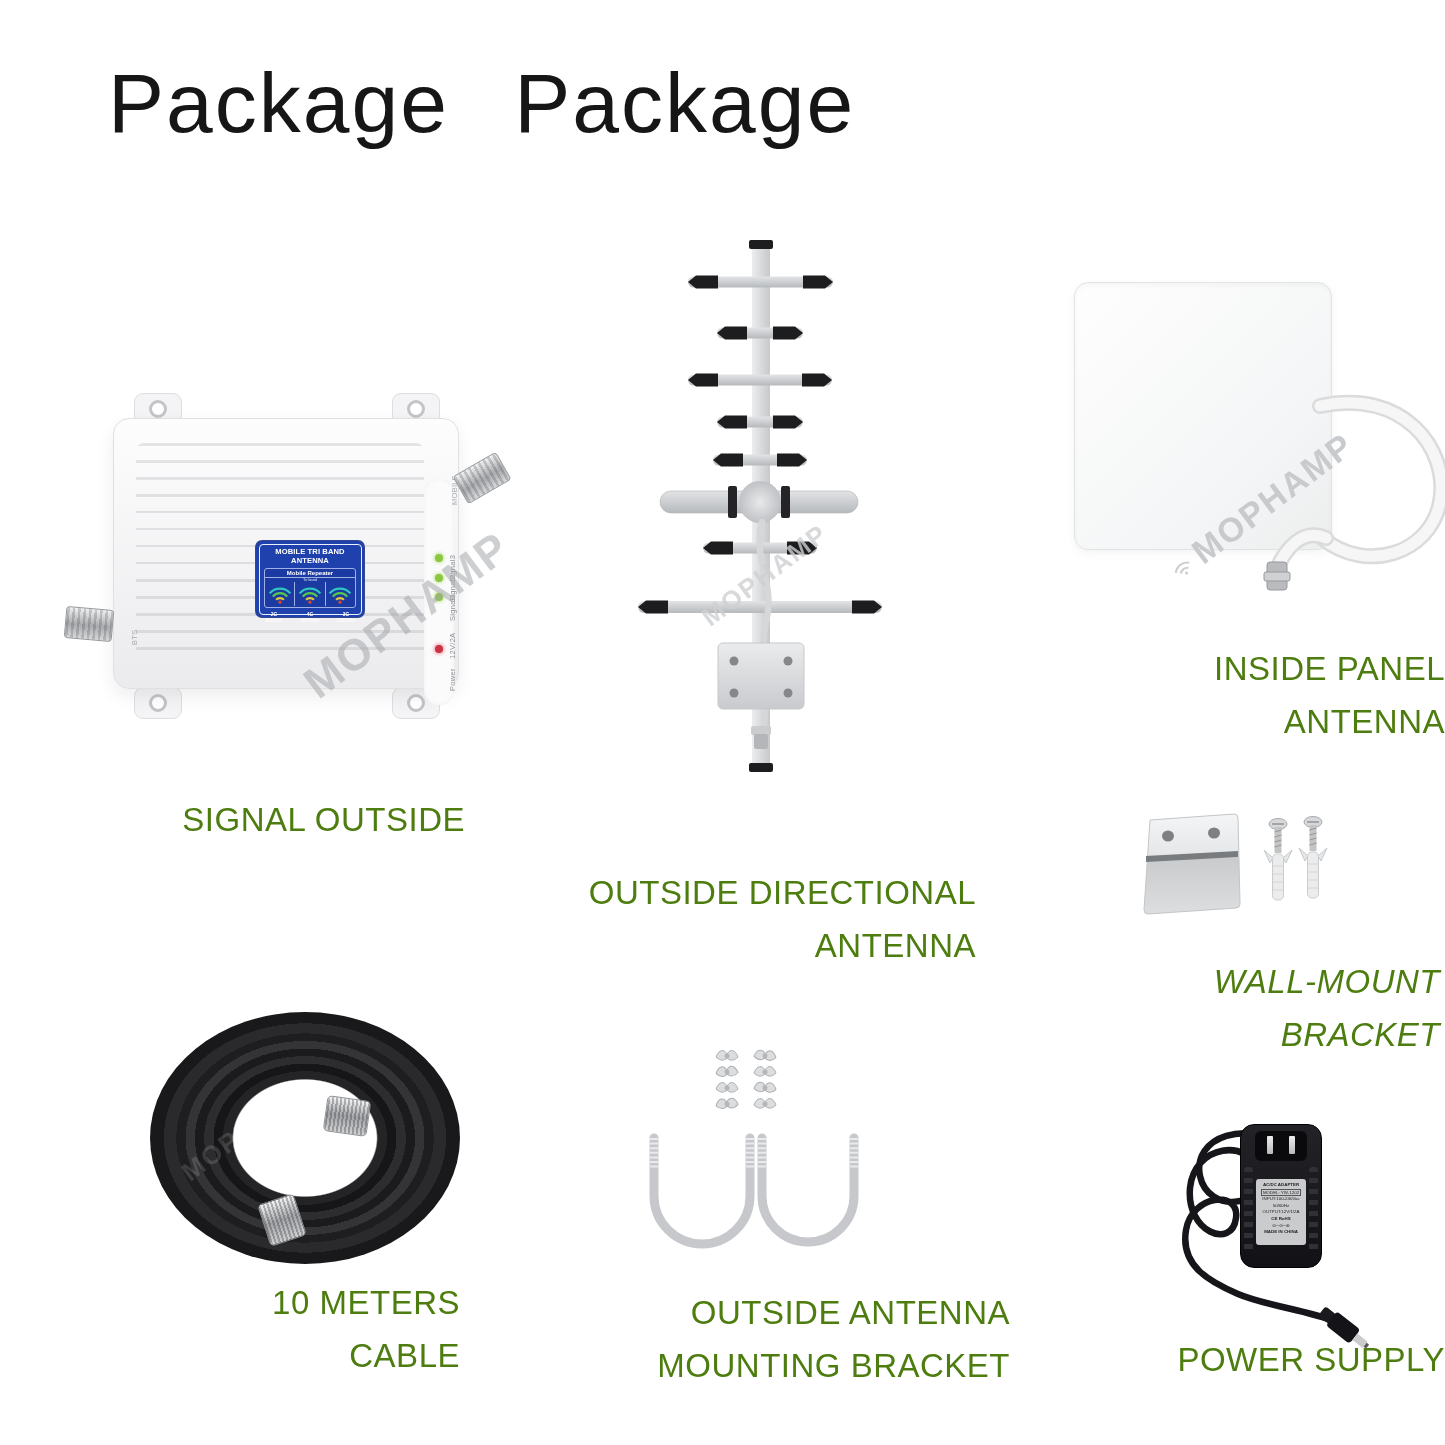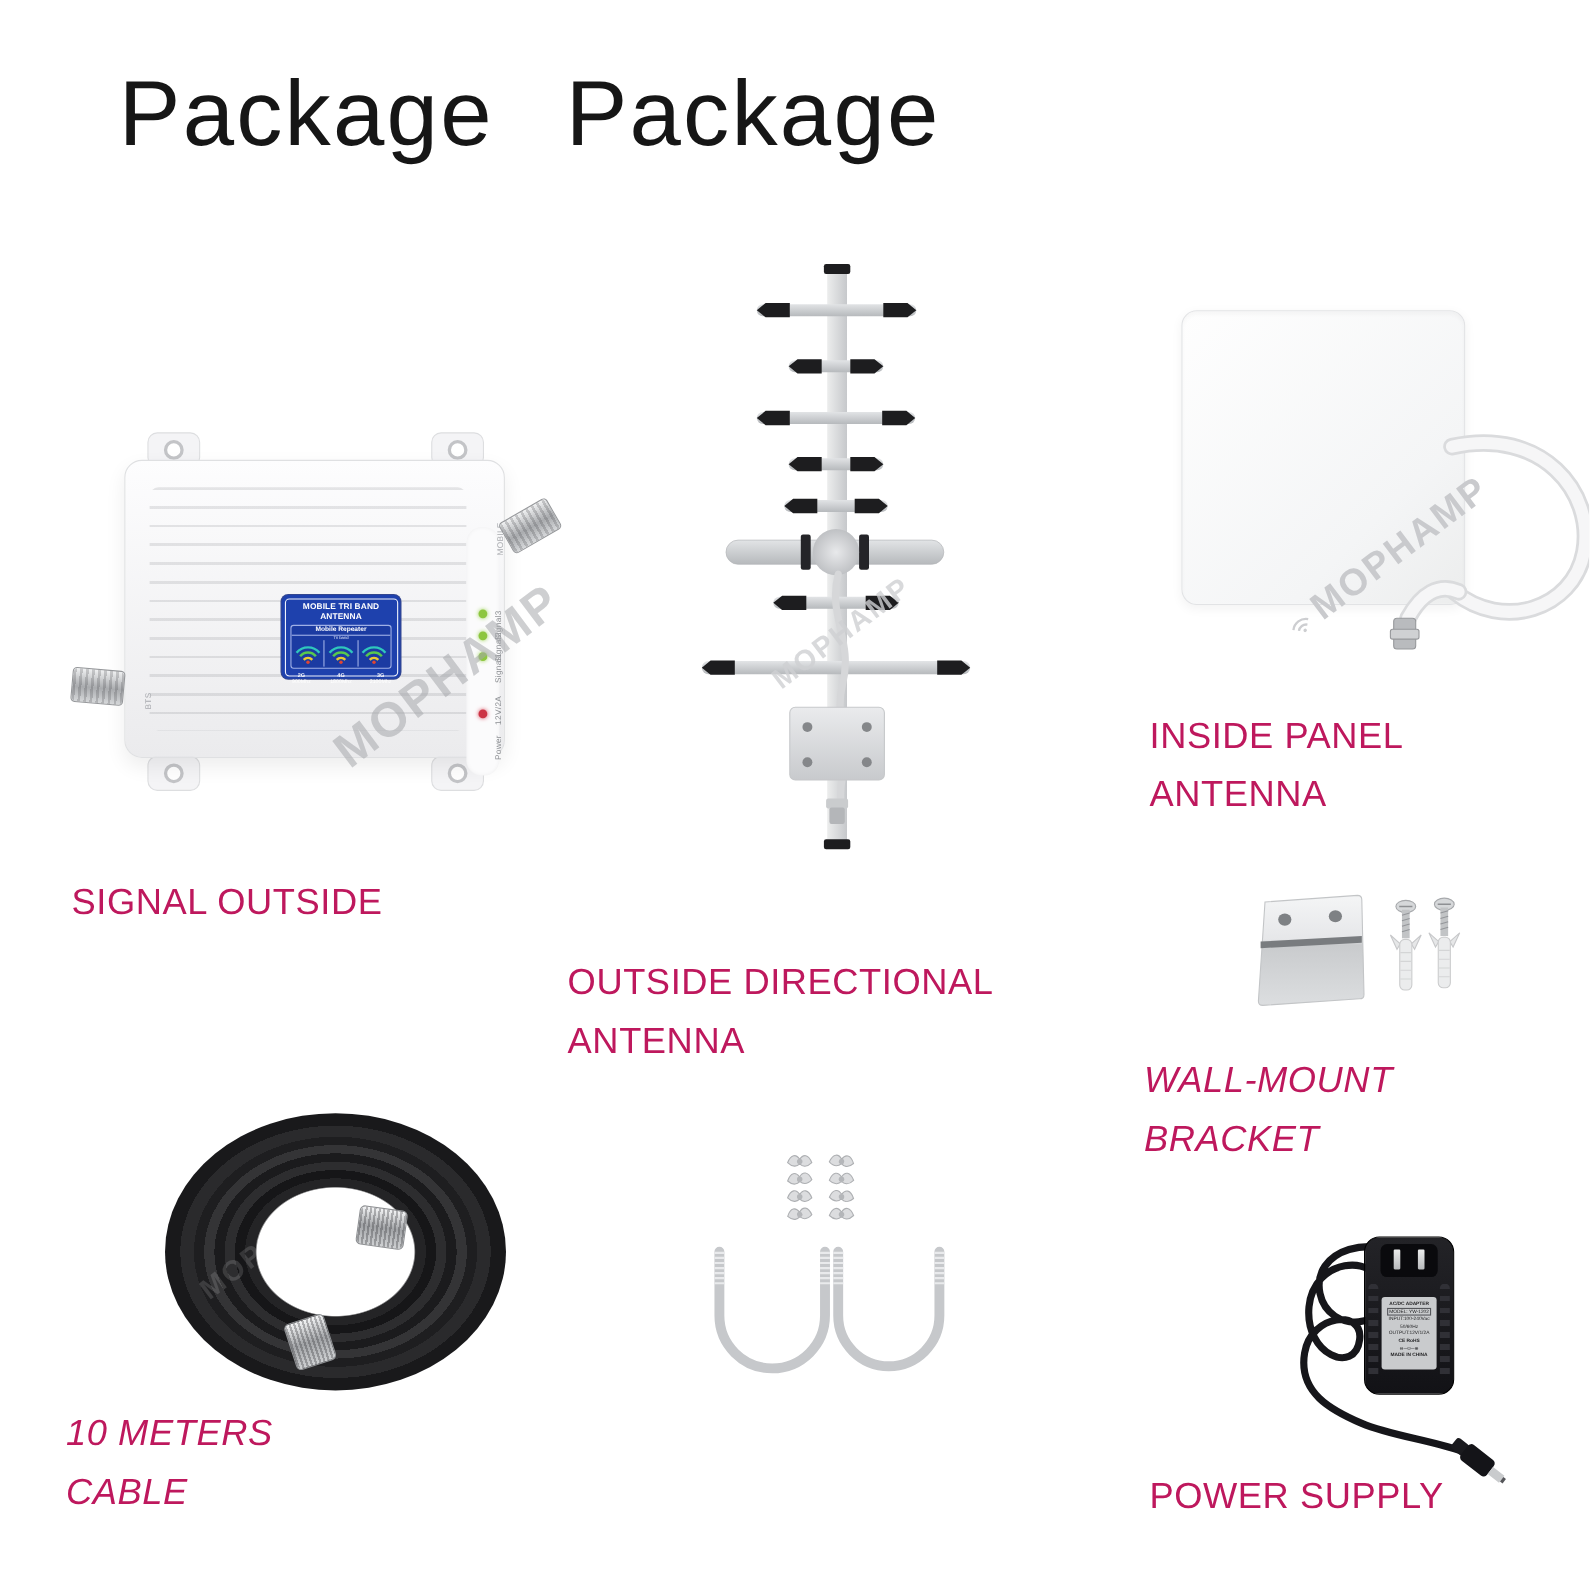--- a/index.html
+++ b/index.html
@@ -8,21 +8,21 @@
     font-family:"Liberation Sans",sans-serif;
   }
   
   .page-title{
     position:absolute;left:108px;top:55px;
     font-size:84px;font-weight:300;color:#161616;
     letter-spacing:2px;word-spacing:40px;white-space:nowrap;
   }
   
   .caption{
-    position:absolute;text-align:left;color:#be185d;
+    position:absolute;text-align:right;color:#4d7c0f;
     font-size:33px;line-height:1.62;letter-spacing:.5px;
   }
   .caption span{display:block;}
   
   .wm{
     position:absolute;display:flex;align-items:center;gap:6px;
     font-weight:600;letter-spacing:2px;color:#c9cacd;
     transform:rotate(-37deg);pointer-events:none;z-index:9;white-space:nowrap;
   }
   .wm svg{display:block;}
@@ -365,21 +365,21 @@
     <span>WALL-MOUNT</span>
     <span>BRACKET</span>
   </div>
 
   <div class="coil"></div>
   <div class="n-connector" style="left:325px;top:1098px;width:42px;height:34px;transform:rotate(8deg);"></div>
   <div class="n-connector" style="left:263px;top:1198px;width:36px;height:42px;transform:rotate(-18deg);"></div>
   <div class="wm" style="left:170px;top:1115px;font-size:26px;color:rgba(255,255,255,.14);">
     <span>MOPHAMP</span>
   </div>
-  <div class="caption" style="left:60px;top:1276px;width:400px;font-style:italic;">
+  <div class="caption" style="left:60px;top:1276px;width:400px;">
     <span>10 METERS</span>
     <span>CABLE</span>
   </div>
 
   <svg class="abs" style="left:588px;top:1038px;" width="335" height="225" viewBox="0 0 335 225">
     <defs>
       <g id="wingnut">
         <path d="M-12,1 C-9,-7 -4,-7 -1,-2 C2,-7 7,-7 10,1 C5,6 1,4 -1,2 C-3,4 -7,6 -12,1 Z" fill="#dcdddf" stroke="#aeb0b3" stroke-width="1"></path>
         <circle cx="-1" cy="0" r="2.5" fill="#b4b6b9"></circle>
       </g>
@@ -396,20 +396,24 @@
     </g>
     <g>
       <path d="M66,100 L66,158 A48,48 0 0 0 162,158 L162,100" stroke="#c6c8cb" stroke-width="9" fill="none" stroke-linecap="round"></path>
       <path d="M66,100 L66,132" stroke="#e9eaec" stroke-width="9" stroke-dasharray="2 2.6" fill="none"></path>
       <path d="M162,100 L162,132" stroke="#e9eaec" stroke-width="9" stroke-dasharray="2 2.6" fill="none"></path>
       <path d="M174,100 L174,158 A46,46 0 0 0 266,158 L266,100" stroke="#c6c8cb" stroke-width="9" fill="none" stroke-linecap="round"></path>
       <path d="M174,100 L174,132" stroke="#e9eaec" stroke-width="9" stroke-dasharray="2 2.6" fill="none"></path>
       <path d="M266,100 L266,132" stroke="#e9eaec" stroke-width="9" stroke-dasharray="2 2.6" fill="none"></path>
     </g>
   </svg>
+  <div class="caption" style="left:510px;top:1286px;width:500px;">
+    <span>OUTSIDE ANTENNA</span>
+    <span>MOUNTING BRACKET</span>
+  </div>
 
   <svg class="abs" style="left:1140px;top:1110px;" width="300" height="250" viewBox="0 0 300 250">
     <path d="M160,42 C105,5 52,28 60,66 C68,104 126,98 118,62 C110,28 54,34 50,78 C46,122 92,140 96,108 C100,80 52,84 46,120 C40,156 70,172 98,184 C126,196 168,200 196,212" stroke="#16161a" stroke-width="6.5" fill="none" stroke-linecap="round"></path>
     <g transform="translate(196,212) rotate(38)">
       <rect x="-18" y="-6" width="14" height="12" rx="3" fill="#1a1a1e"></rect>
       <rect x="-6" y="-9" width="30" height="18" rx="4" fill="#141418"></rect>
       <rect x="24" y="-4" width="13" height="8" fill="#c9cbcd"></rect>
       <rect x="37" y="-2.5" width="3" height="5" fill="#55565a"></rect>
     </g>
   </svg>

